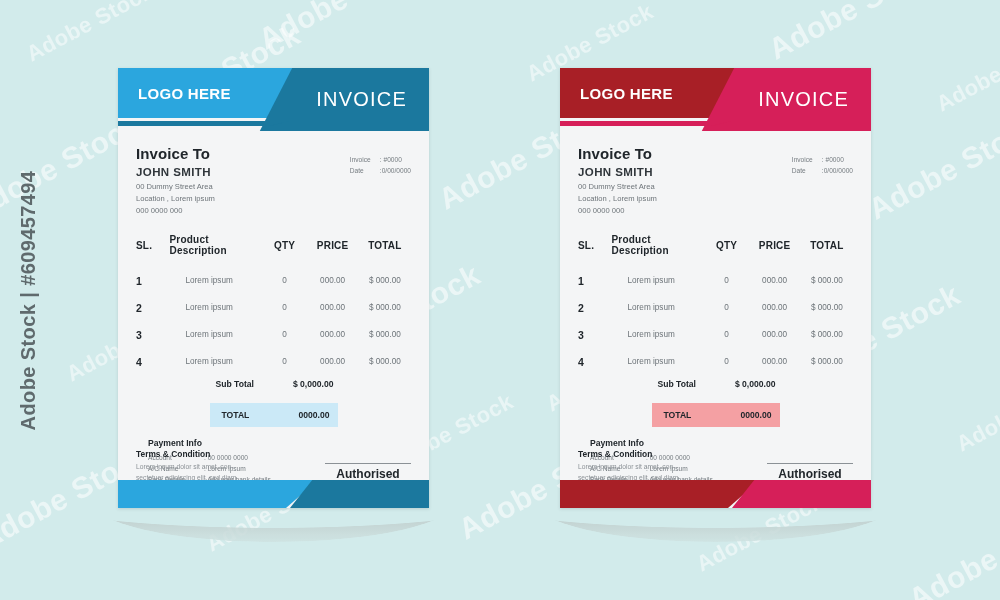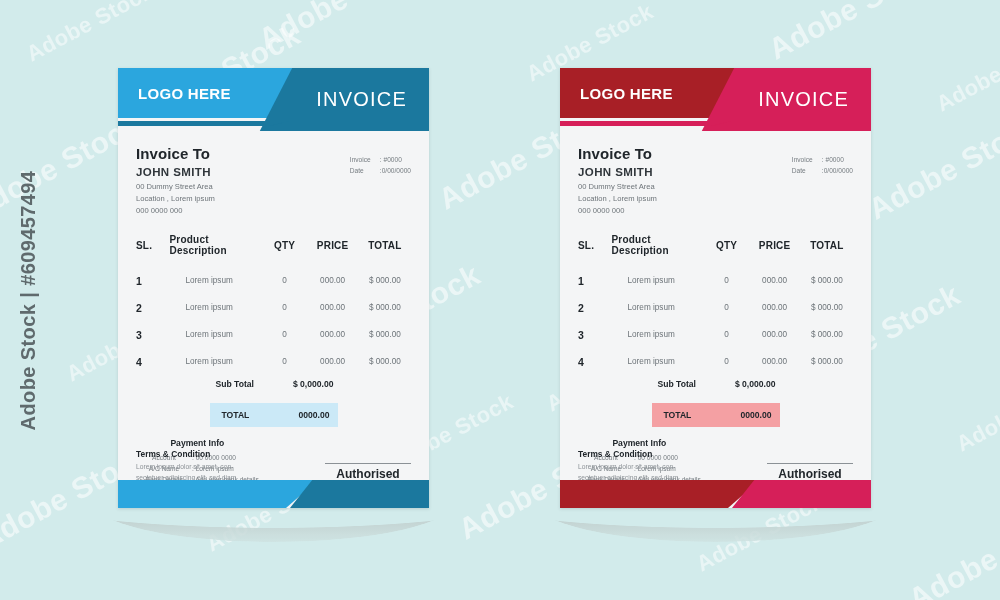--- a/index.html
+++ b/index.html
@@ -219,23 +219,22 @@
   .tot-row {
     display: flex; justify-content: space-between; align-items: center;
     font-size: 8.6px; font-weight: 700; color: #20262b;
     padding: 7px 8px 7px 12px;
     margin-top: 14px;
   }
 
   
   .pay {
     position: absolute;
-    left: 18px;
+    left: 30px;
     bottom: 0;
-    text-align: center;
   }
   .pay-h { font-size: 8.6px; font-weight: 700; color: #20262b; margin-bottom: 5px; }
   .pay-row { display: flex; font-size: 6.6px; color: #757c81; line-height: 1.62; }
   .pay-k { width: 56px; }
 
   .lower { position: relative; padding: 0 18px; margin-top: 10px; }
 
   .terms-h { font-size: 8.4px; font-weight: 700; color: #20262b; margin-bottom: 3px; }
   .terms-p { font-size: 6.7px; color: #8b9196; line-height: 1.62; }
 

